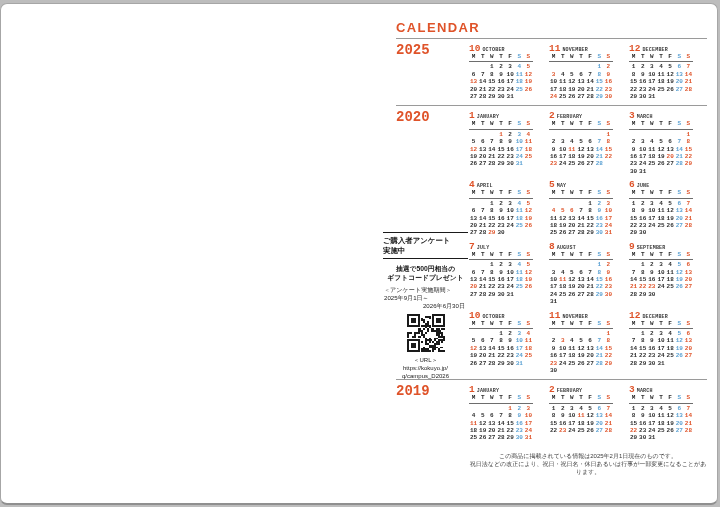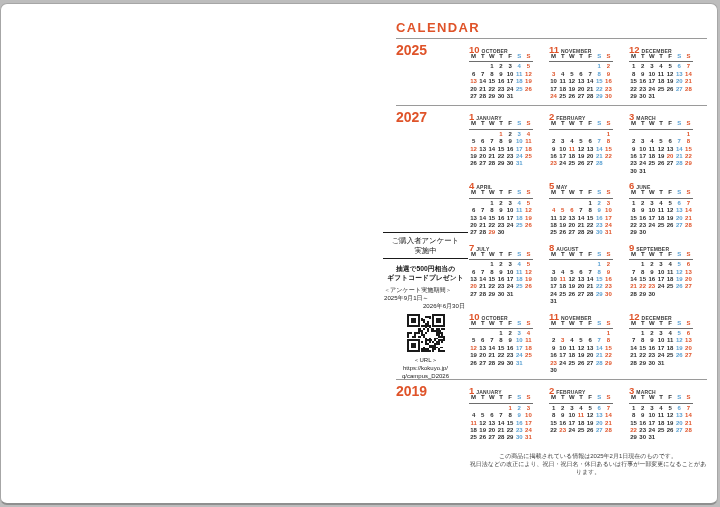--- a/index.html
+++ b/index.html
@@ -4,37 +4,37 @@
 <style>
   html,body{margin:0;padding:0;background:#c9c9c9;}
   .canvas{position:relative;width:720px;height:507px;background:#bdbdbd;overflow:hidden;
           font-family:"Liberation Sans","DejaVu Sans",sans-serif;}
   .page{position:absolute;left:0;top:3px;width:716px;height:499px;background:#ffffff;
         border:1px solid #a6a6a6;border-bottom:2px solid #8f8f8f;border-radius:7px;}
   
   .col{position:absolute;left:395px;top:16px;width:311px;}
   .page-title{font-size:13px;font-weight:bold;letter-spacing:1.4px;color:var(--accent);line-height:15px;}
   .rule{border-top:1px solid #9a9a9a;height:0;margin:3px 0 0 0;}
-  .section{position:relative;padding:3px 0 2px 0;}
+  .section{position:relative;padding:3px 0 2px 0;font-family:Liberation Mono, monospace;}
   .year-label{position:absolute;left:0;top:3px;font-size:14px;font-weight:bold;color:var(--accent);}
   .months-grid{margin-left:73px;display:grid;grid-template-columns:repeat(3,64px);column-gap:16px;row-gap:3px;}
   .month-block{width:64px;}
   .month-header{height:11px;line-height:11px;white-space:nowrap;}
   .month-num{font-size:9.5px;font-weight:bold;color:var(--accent);}
   .month-name{font-size:5px;font-weight:bold;color:#3b3b3b;letter-spacing:.2px;margin-left:2px;}
   .week-row{display:grid;grid-template-columns:repeat(7,1fr);}
   .week-row.head{border-bottom:1px solid #6d6d6d;padding-bottom:1px;margin-bottom:1px;}
   .cell{font-size:6px;font-weight:bold;text-align:center;line-height:7.4px;color:var(--ink);}
   .cell.sat{color:var(--sat);}
   .cell.sun{color:var(--accent);}
   .footer{margin:8px 0 0 73px;width:238px;text-align:center;font-size:6px;line-height:8px;color:#3c3c3c;}
   
   .sidebar{position:absolute;left:382px;top:228px;width:85px;color:#161616;}
   .sv-title{border-top:1.5px solid #1a1a1a;border-bottom:1.5px solid #1a1a1a;padding:3px 0 3px 0;
-            text-align:center;font-size:7.4px;font-weight:normal;line-height:9.5px;}
+            font-size:7.4px;font-weight:bold;line-height:9.5px;}
   .sv-gift{margin-top:6px;text-align:center;font-size:6.8px;font-weight:bold;line-height:8.5px;}
   .sv-period{margin-top:4px;font-size:6.1px;line-height:7.8px;color:#242424;padding-left:1px;}
   .sv-period .end{text-align:right;padding-right:3px;}
   .qr-wrap{margin-top:5px;text-align:center;line-height:0;}
   .sv-url{margin-top:5px;text-align:center;font-size:6px;line-height:7.6px;color:#242424;}
 </style>
 </head>
 <body>
 
 <div class="canvas">
@@ -215,21 +215,21 @@
                   <span class="cell"></span>
                   <span class="cell"></span>
                   <span class="cell"></span>
                   <span class="cell"></span>
                 </div>
               </div>
             </div>
           </div>
           <div class="rule"></div>
           <div class="section">
-            <div class="year-label">2027</div>
+            <div class="year-label">2020</div>
             <div class="months-grid">
               <div class="month-block">
                 <div class="month-header"><span class="month-num">1</span><span class="month-name">JANUARY</span></div>
                 <div class="week-row head">
                   <span class="cell">M</span>
                   <span class="cell">T</span>
                   <span class="cell">W</span>
                   <span class="cell">T</span>
                   <span class="cell">F</span>
                   <span class="cell sat">S</span>

